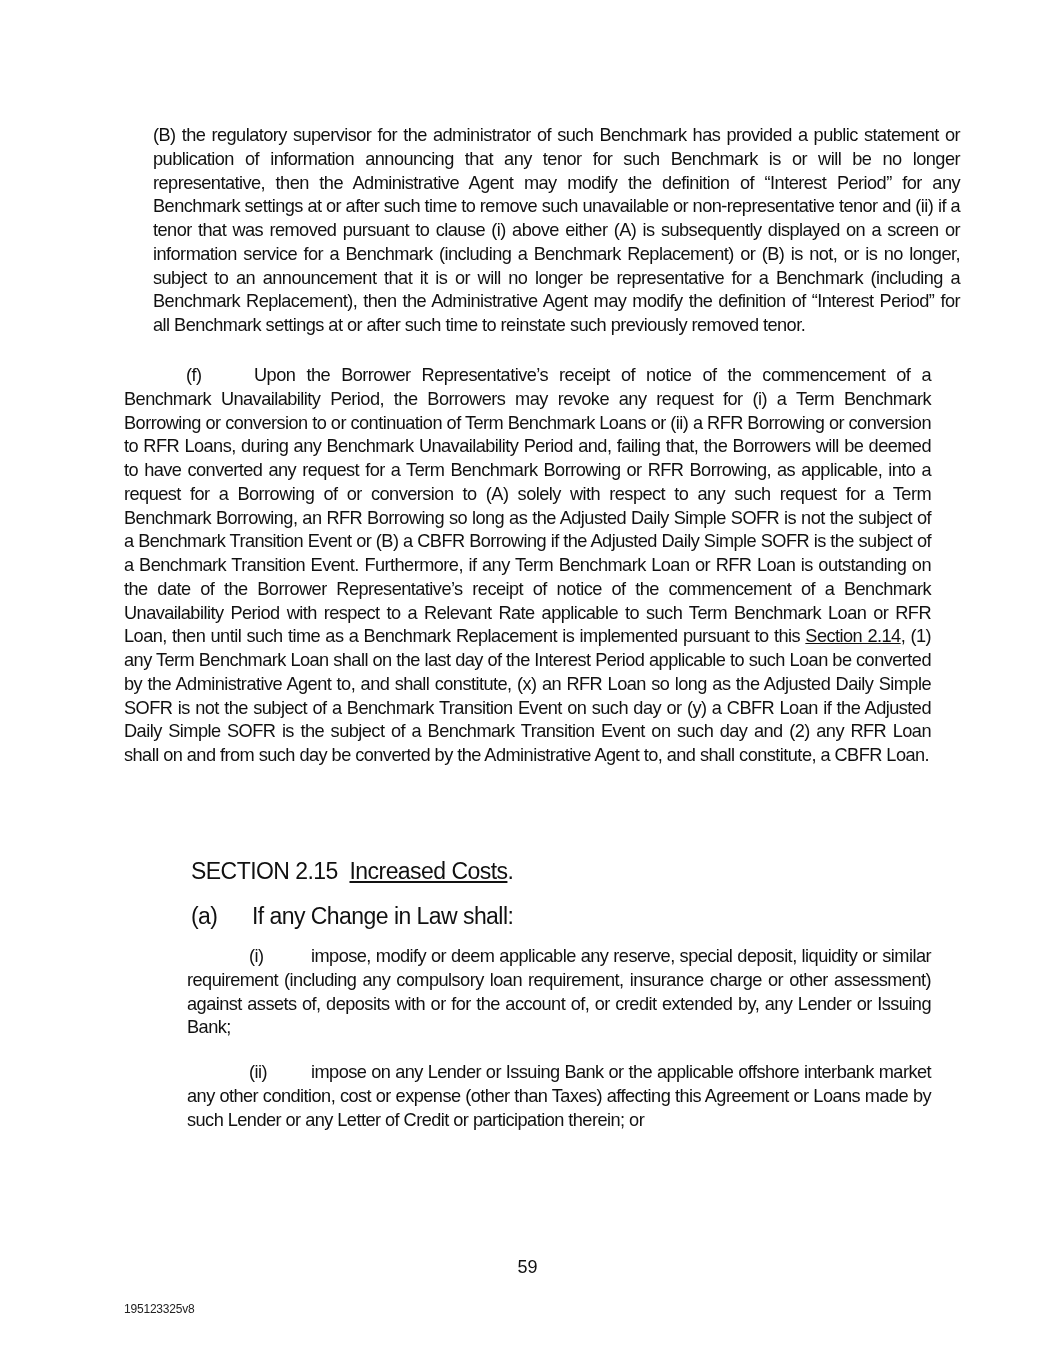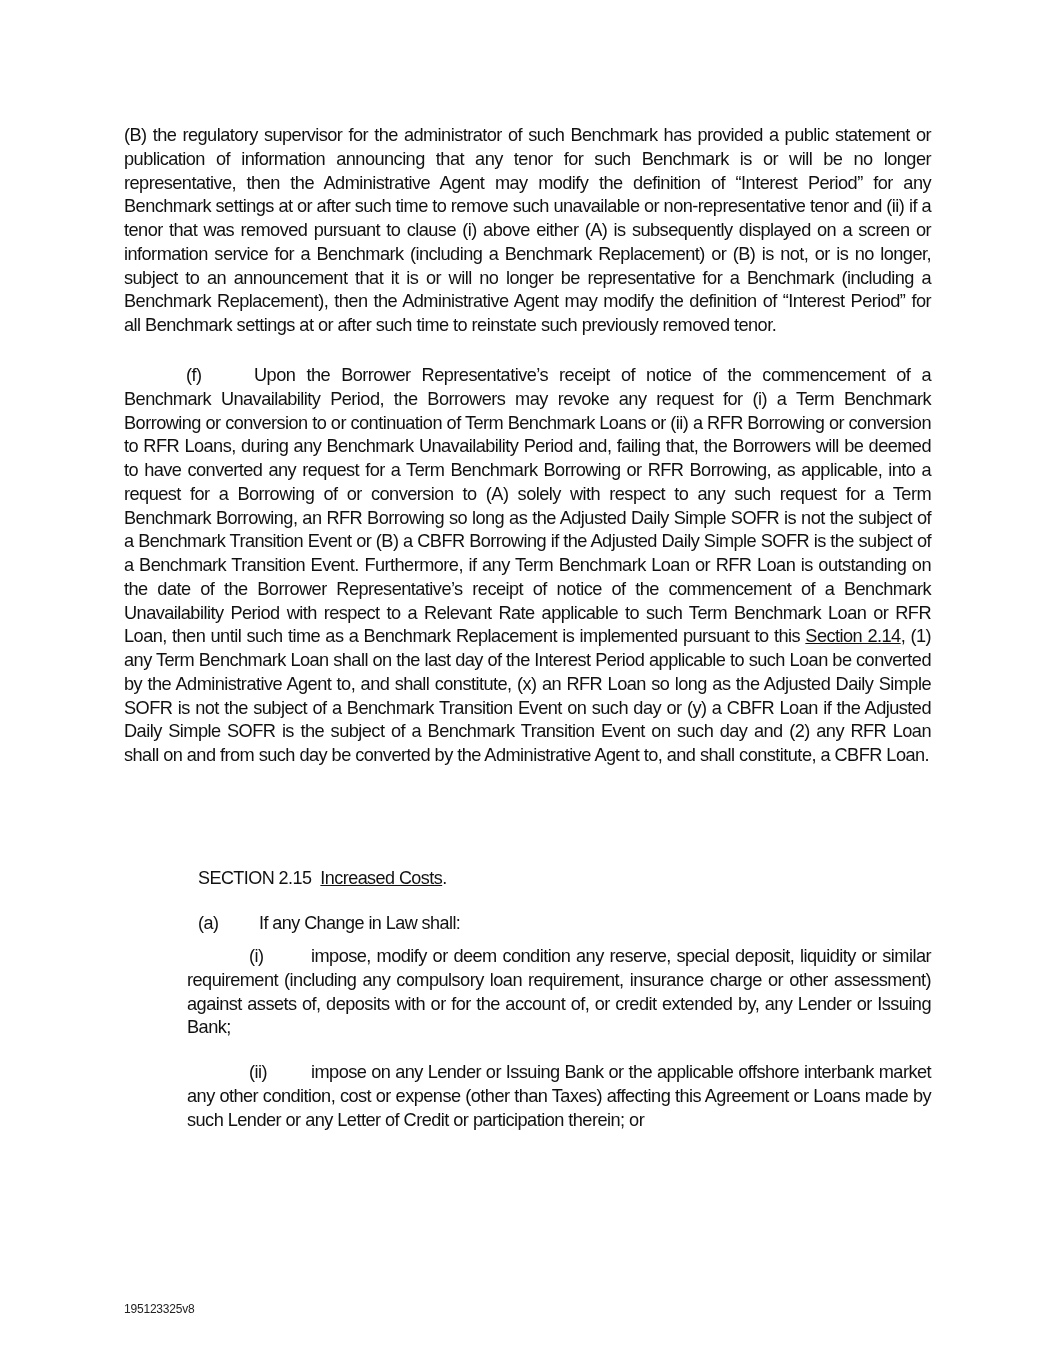--- a/index.html
+++ b/index.html
@@ -14,56 +14,57 @@
       word-spacing: 0px;
       margin: 0;
     }
     .body-text.nested { left: 187px; width: 744px; }
     .indent-f { display: inline-block; width: 64px; }
     .lbl { display: inline-block; }
     .u { text-decoration: underline; }
     .heading {
       position: absolute; left: 187px;
       font-family: "Liberation Sans", sans-serif;
-      font-size: 18px; line-height: 23.75px; letter-spacing: -0.55px; margin: 11px;
+      font-size: 23px; line-height: 23.75px; letter-spacing: -0.55px; margin: 4px;
     }
     .page-number {
       position: absolute; left: 0; width: 1055px; top: 1257px; text-align: center;
       font-family: "Liberation Sans", sans-serif; font-size: 18px; color: #111;
     }
     .doc-id {
       position: absolute; left: 124px; top: 1302px;
       font-family: "Liberation Sans", sans-serif; font-size: 12px; color: #222; letter-spacing: -0.2px;
     }
   </style>
 </head>
 <body>
 
 <div class="page">
 
-  <p class="body-text" style="top:124px;">
+  <p class="body-text" style="top:124px;margin-left:29px;">
     <span>(B) the regulatory supervisor for the administrator of such Benchmark has provided a public statement or publication of information announcing that any tenor for such Benchmark is or will be no longer representative, then the Administrative Agent may modify the definition of “Interest Period” for any Benchmark settings at or after such time to remove such unavailable or non-representative tenor and (ii) if a tenor that was removed pursuant to clause (i) above either (A) is subsequently displayed on a screen or information service for a Benchmark (including a Benchmark Replacement) or (B) is not, or is no longer, subject to an announcement that it is or will no longer be representative for a Benchmark (including a Benchmark Replacement), then the Administrative Agent may modify the definition of “Interest Period” for all Benchmark settings at or after such time to reinstate such previously removed tenor.</span>
   </p>
 
   <p class="body-text" style="top:364px;">
     <span class="indent-f" style="width:62px;"></span><span class="lbl" style="width:68px;">(f)</span><span>Upon the Borrower Representative’s receipt of notice of the commencement of a Benchmark Unavailability Period, the Borrowers may revoke any request for (i) a Term Benchmark Borrowing or conversion to or continuation of Term Benchmark Loans or (ii) a RFR Borrowing or conversion to RFR Loans, during any Benchmark Unavailability Period and, failing that, the Borrowers will be deemed to have converted any request for a Term Benchmark Borrowing or RFR Borrowing, as applicable, into a request for a Borrowing of or conversion to (A) solely with respect to any such request for a Term Benchmark Borrowing, an RFR Borrowing so long as the Adjusted Daily Simple SOFR is not the subject of a Benchmark Transition Event or (B) a CBFR Borrowing if the Adjusted Daily Simple SOFR is the subject of a Benchmark Transition Event.  Furthermore, if any Term Benchmark Loan or RFR Loan is outstanding on the date of the Borrower Representative’s receipt of notice of the commencement of a Benchmark Unavailability Period with respect to a Relevant Rate applicable to such Term Benchmark Loan or RFR Loan, then until such time as a Benchmark Replacement is implemented pursuant to this </span><span class="u">Section 2.14</span><span>, (1) any Term Benchmark Loan shall on the last day of the Interest Period applicable to such Loan be converted by the Administrative Agent to, and shall constitute, (x) an RFR Loan so long as the Adjusted Daily Simple SOFR is not the subject of a Benchmark Transition Event on such day or (y) a CBFR Loan if the Adjusted Daily Simple SOFR is the subject of a Benchmark Transition Event on such day and (2) any RFR Loan shall on and from such day be converted by the Administrative Agent to, and shall constitute, a CBFR Loan.</span>
   </p>
 
   <p class="heading" style="top:856px;">
     <span>SECTION 2.15</span>&nbsp;&nbsp;<span class="u">Increased Costs</span><span>.</span>
   </p>
 
   <p class="heading" style="top:901px;">
     <span class="lbl" style="width:61px;">(a)</span><span>If any Change in Law shall:</span>
   </p>
 
   <p class="body-text nested" style="top:945px;">
-    <span class="indent-f" style="width:62px;"></span><span class="lbl" style="width:62px;">(i)</span><span>impose, modify or deem condition any reserve, special deposit, liquidity or similar requirement (including any compulsory loan requirement, insurance charge or other assessment) against assets of, deposits with or for the account of, or credit extended by, any Lender or Issuing Bank;</span>
+    <span class="indent-f" style="width:62px;"></span><span class="lbl" style="width:62px;">(i)</span><span>impose, modify or deem applicable any reserve, special deposit, liquidity or similar requirement (including any compulsory loan requirement, insurance charge or other assessment) against assets of, deposits with or for the account of, or credit extended by, any Lender or Issuing Bank;</span>
   </p>
 
   <p class="body-text nested" style="top:1061px;">
     <span class="indent-f" style="width:62px;"></span><span class="lbl" style="width:62px;">(ii)</span><span>impose on any Lender or Issuing Bank or the applicable offshore interbank market any other condition, cost or expense (other than Taxes) affecting this Agreement or Loans made by such Lender or any Letter of Credit or participation therein; or</span>
   </p>
 
 
+  <div class="page-number">59</div>
   <div class="doc-id">195123325v8</div>
 
 </div>
 
 </body></html>

